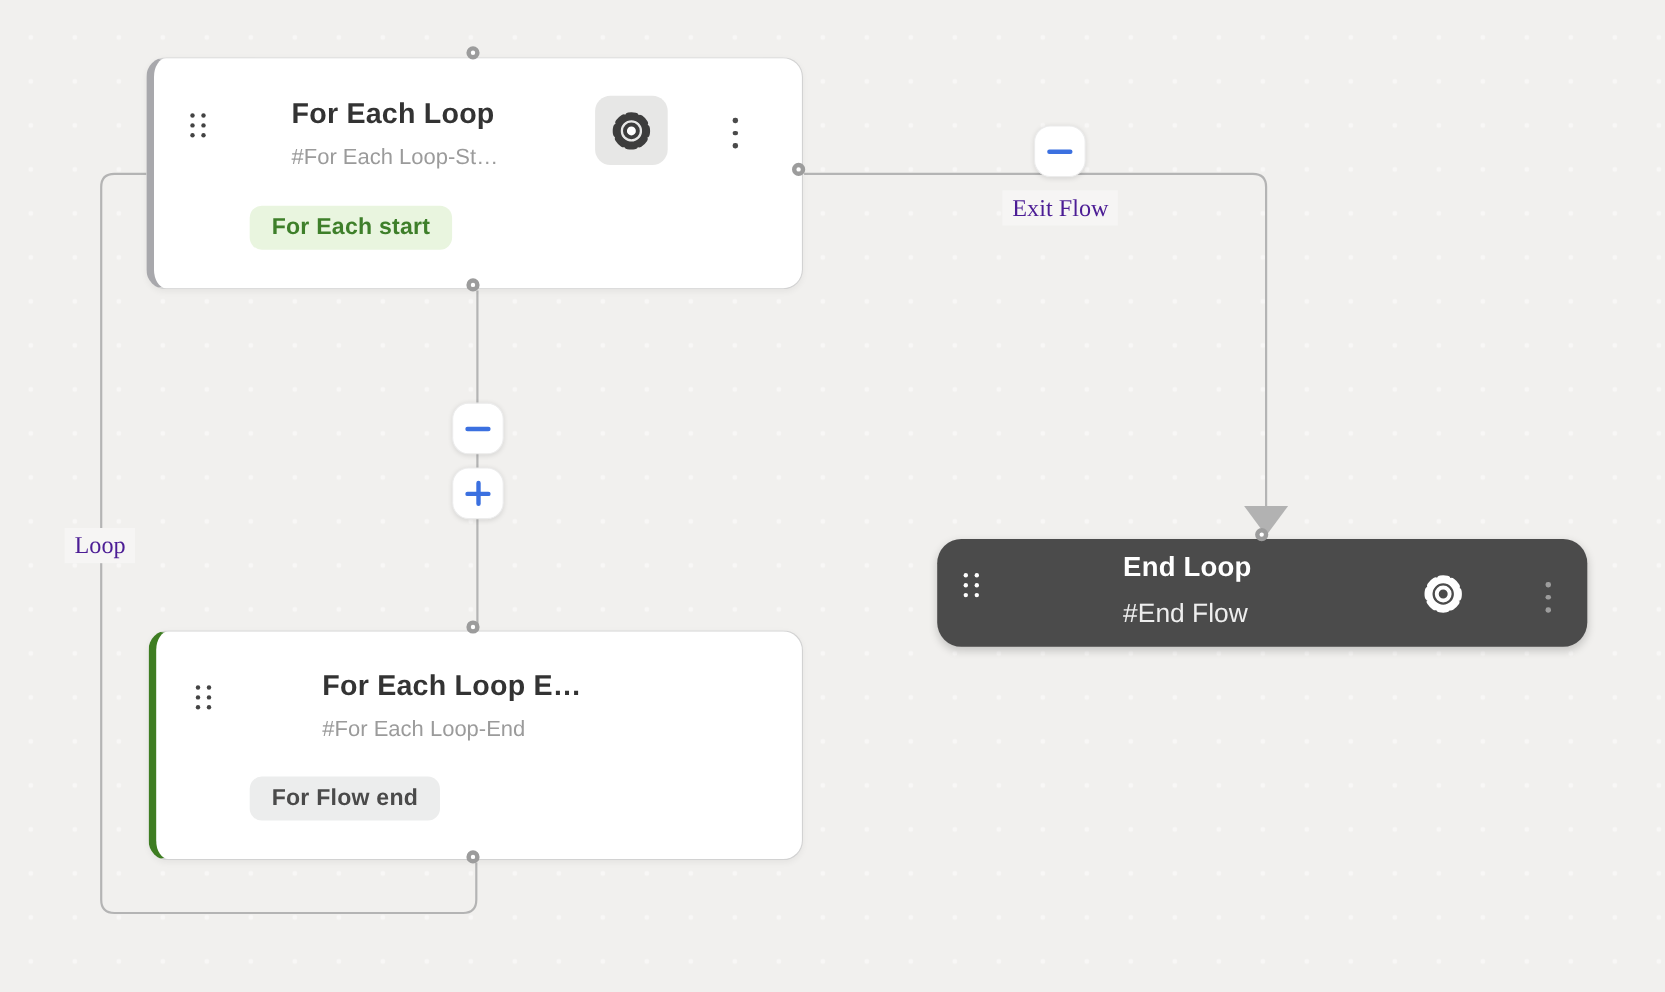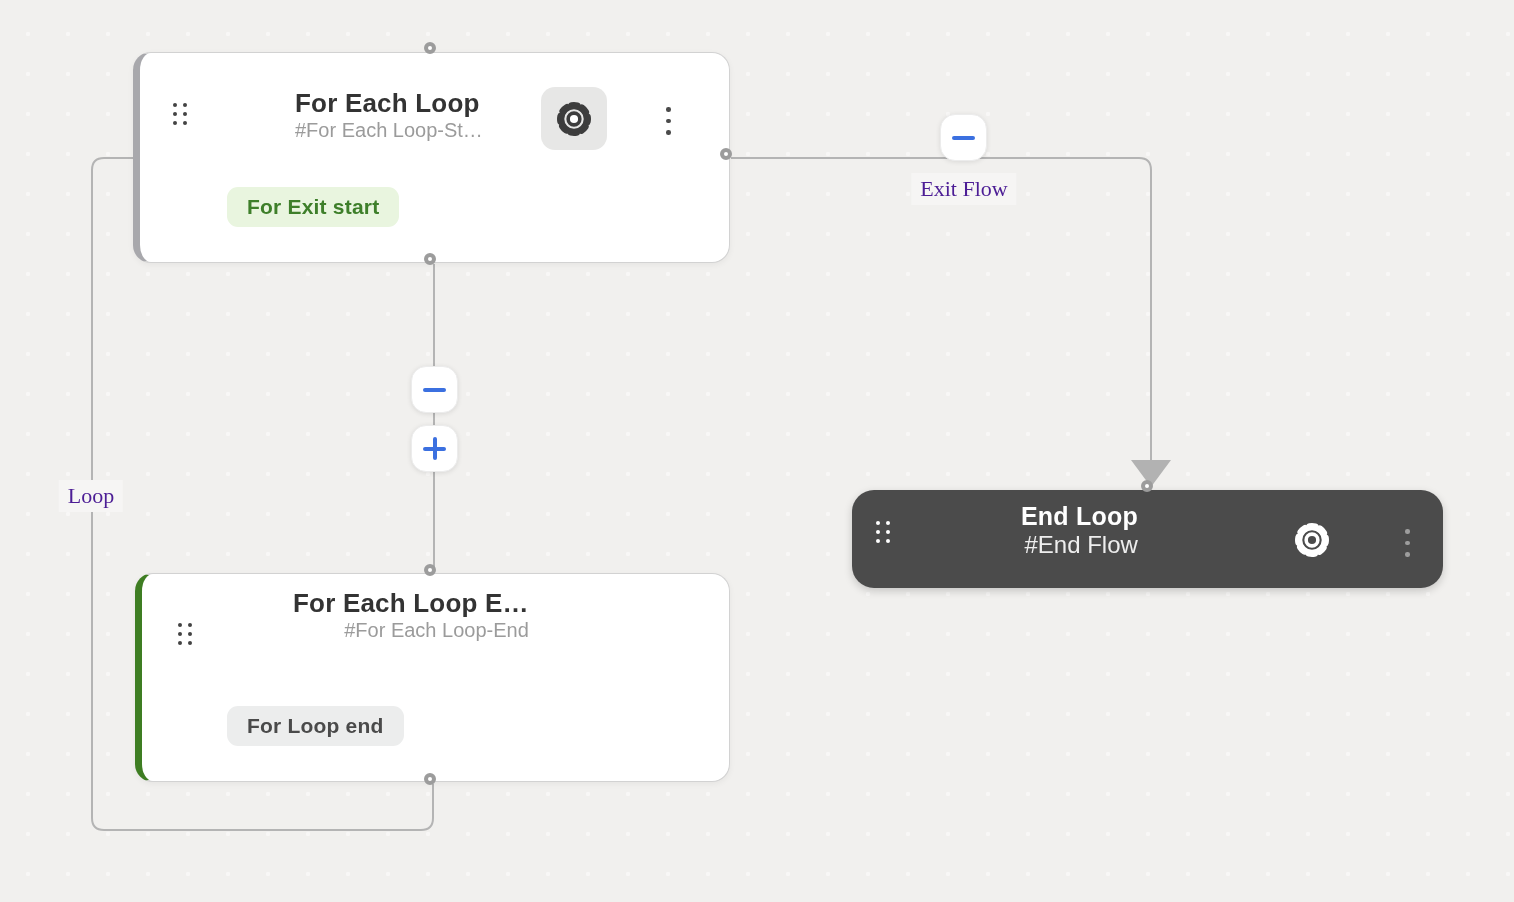--- a/index.html
+++ b/index.html
@@ -37,23 +37,23 @@
   .chip {
     position:absolute; width:56px; height:60px; border-radius:14px;
     display:flex; align-items:center; justify-content:center;
   }
   .chip-start { left:213px; top:89px; background:#fbfbfa; border:1.5px solid #e2e2e0; }
   .chip-endloop { left:218px; top:606px; background:#f3f8ee; border:1.5px solid #e1ead7; }
   .chip-flag { left:934px; top:510px; width:58px; height:58px; background:#656565; }
 
   .titles { position:absolute; z-index:4; }
   .titles .t { font-size:26px; font-weight:700; color:#333333; letter-spacing:.2px; }
-  .titles .s { font-size:20px; color:#9b9b9b; margin-top:0;text-align:right; }
-  .titles-start { left:295px; top:88px; }
-  .titles-endloop { left:293px; top:588px; }
+  .titles .s { font-size:20px; color:#9b9b9b; margin-top:13px; }
+  .titles-start { left:265px; top:88px; }
+  .titles-endloop { left:293px; top:608px; }
   .titles-endflow { left:1021px; top:502px; }
   .titles-endflow .t { color:#ffffff; font-size:25px; }
   .titles-endflow .s { color:#eeeeee; font-size:24px; }
 
   
   .gear-btn {
     position:absolute; width:66px; height:63px; border-radius:14px;
     background:#e7e7e6; display:flex; align-items:center; justify-content:center;
     cursor:pointer; z-index:4;
   }
@@ -144,21 +144,21 @@
       <circle cx="22" cy="22" r="5.6" fill="#ffffff" stroke="#3d3d3d" stroke-width="3.4"></circle>
     </svg>
   </div>
 
   <div class="kebab kebab-start">
     <i></i>
       <i></i>
       <i></i>
   </div>
 
-  <div class="badge badge-start">For Exit start</div>
+  <div class="badge badge-start">For Each start</div>
 
   <div class="port" style="left:424px; top:42px;"></div>
   <div class="port" style="left:424px; top:253px;"></div>
   <div class="port" style="left:720px; top:148px;"></div>
 
   <div class="node node-end-loop"></div>
 
   <div class="drag" style="left:178px; top:623px; z-index:4;">
     <i></i>
       <i></i>
@@ -172,21 +172,21 @@
     <svg width="44" height="44" viewBox="0 0 40 40">
       <path d="M6 18 C5 9 17 4 25 9 C31 13 30 22 23 25 C15 28 9 23 11 17 C13 11 21 12 22 18 C23 24 27 28 33 26" fill="none" stroke="#3e7d22" stroke-width="3.6" stroke-linecap="round"></path>
     </svg>
   </div>
 
   <div class="titles titles-endloop">
     <div class="t">For Each Loop E…</div>
     <div class="s">#For Each Loop-End</div>
   </div>
 
-  <div class="badge badge-endloop">For Loop end</div>
+  <div class="badge badge-endloop">For Flow end</div>
 
   <div class="port" style="left:424px; top:564px;"></div>
   <div class="port" style="left:424px; top:773px;"></div>
 
   <div class="node node-endflow"></div>
 
   <div class="drag" style="left:876px; top:521px; z-index:4;">
     <i style="background:#fff"></i>
       <i style="background:#fff"></i>
       <i style="background:#fff"></i>

